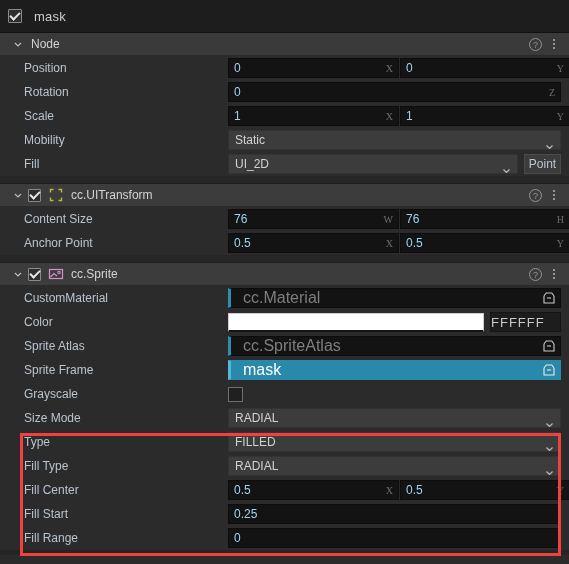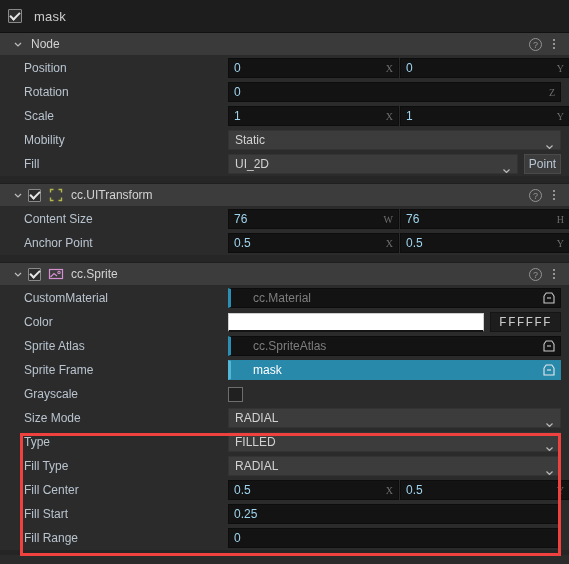--- a/index.html
+++ b/index.html
@@ -101,36 +101,36 @@
     box-sizing:border-box;display:flex;align-items:center;justify-content:center;
     color:#b8c6d2;font-size:12px;flex:0 0 auto;
   }
 
   
   .asset{
     height:20px;flex:1 1 auto;background:#131313;border:1px solid #0d0d0d;
     box-sizing:border-box;display:flex;align-items:center;position:relative;
     border-left:3px solid #2b8fb3;
   }
-  .asset .v{padding-left:22px;color:#7e7e7e;font-size:12px;}
+  .asset .v{padding-left:12px;color:#7e7e7e;font-size:16px;}
   .asset.filled{background:#2889ab;border-color:#2889ab;border-left:3px solid #53b7d8;}
   .asset.filled .v{color:#ffffff;}
   .assetbtn{
     position:absolute;right:0;top:0;width:22px;height:18px;
     display:flex;align-items:center;justify-content:center;
   }
 
   
   .swatch{
     width:256px;height:19px;background:#ffffff;flex:0 0 auto;
     box-sizing:border-box;border:1px solid #cfcfcf;border-bottom:2px solid #141414;
   }
   .hexbox{
     margin-left:6px;height:20px;flex:1 1 auto;background:#1d1d1d;border:1px solid #151515;
-    box-sizing:border-box;display:flex;align-items:center;justify-content:center;font-family:Liberation Mono, monospace;
+    box-sizing:border-box;display:flex;align-items:center;
   }
   .hexbox .v{color:#c9c9c9;font-size:13px;letter-spacing:1px;}
 
   
   .gsbox{
     width:15px;height:15px;box-sizing:border-box;
     background:#202020;border:1px solid #6e6e6e;flex:0 0 auto;
   }
 
   

